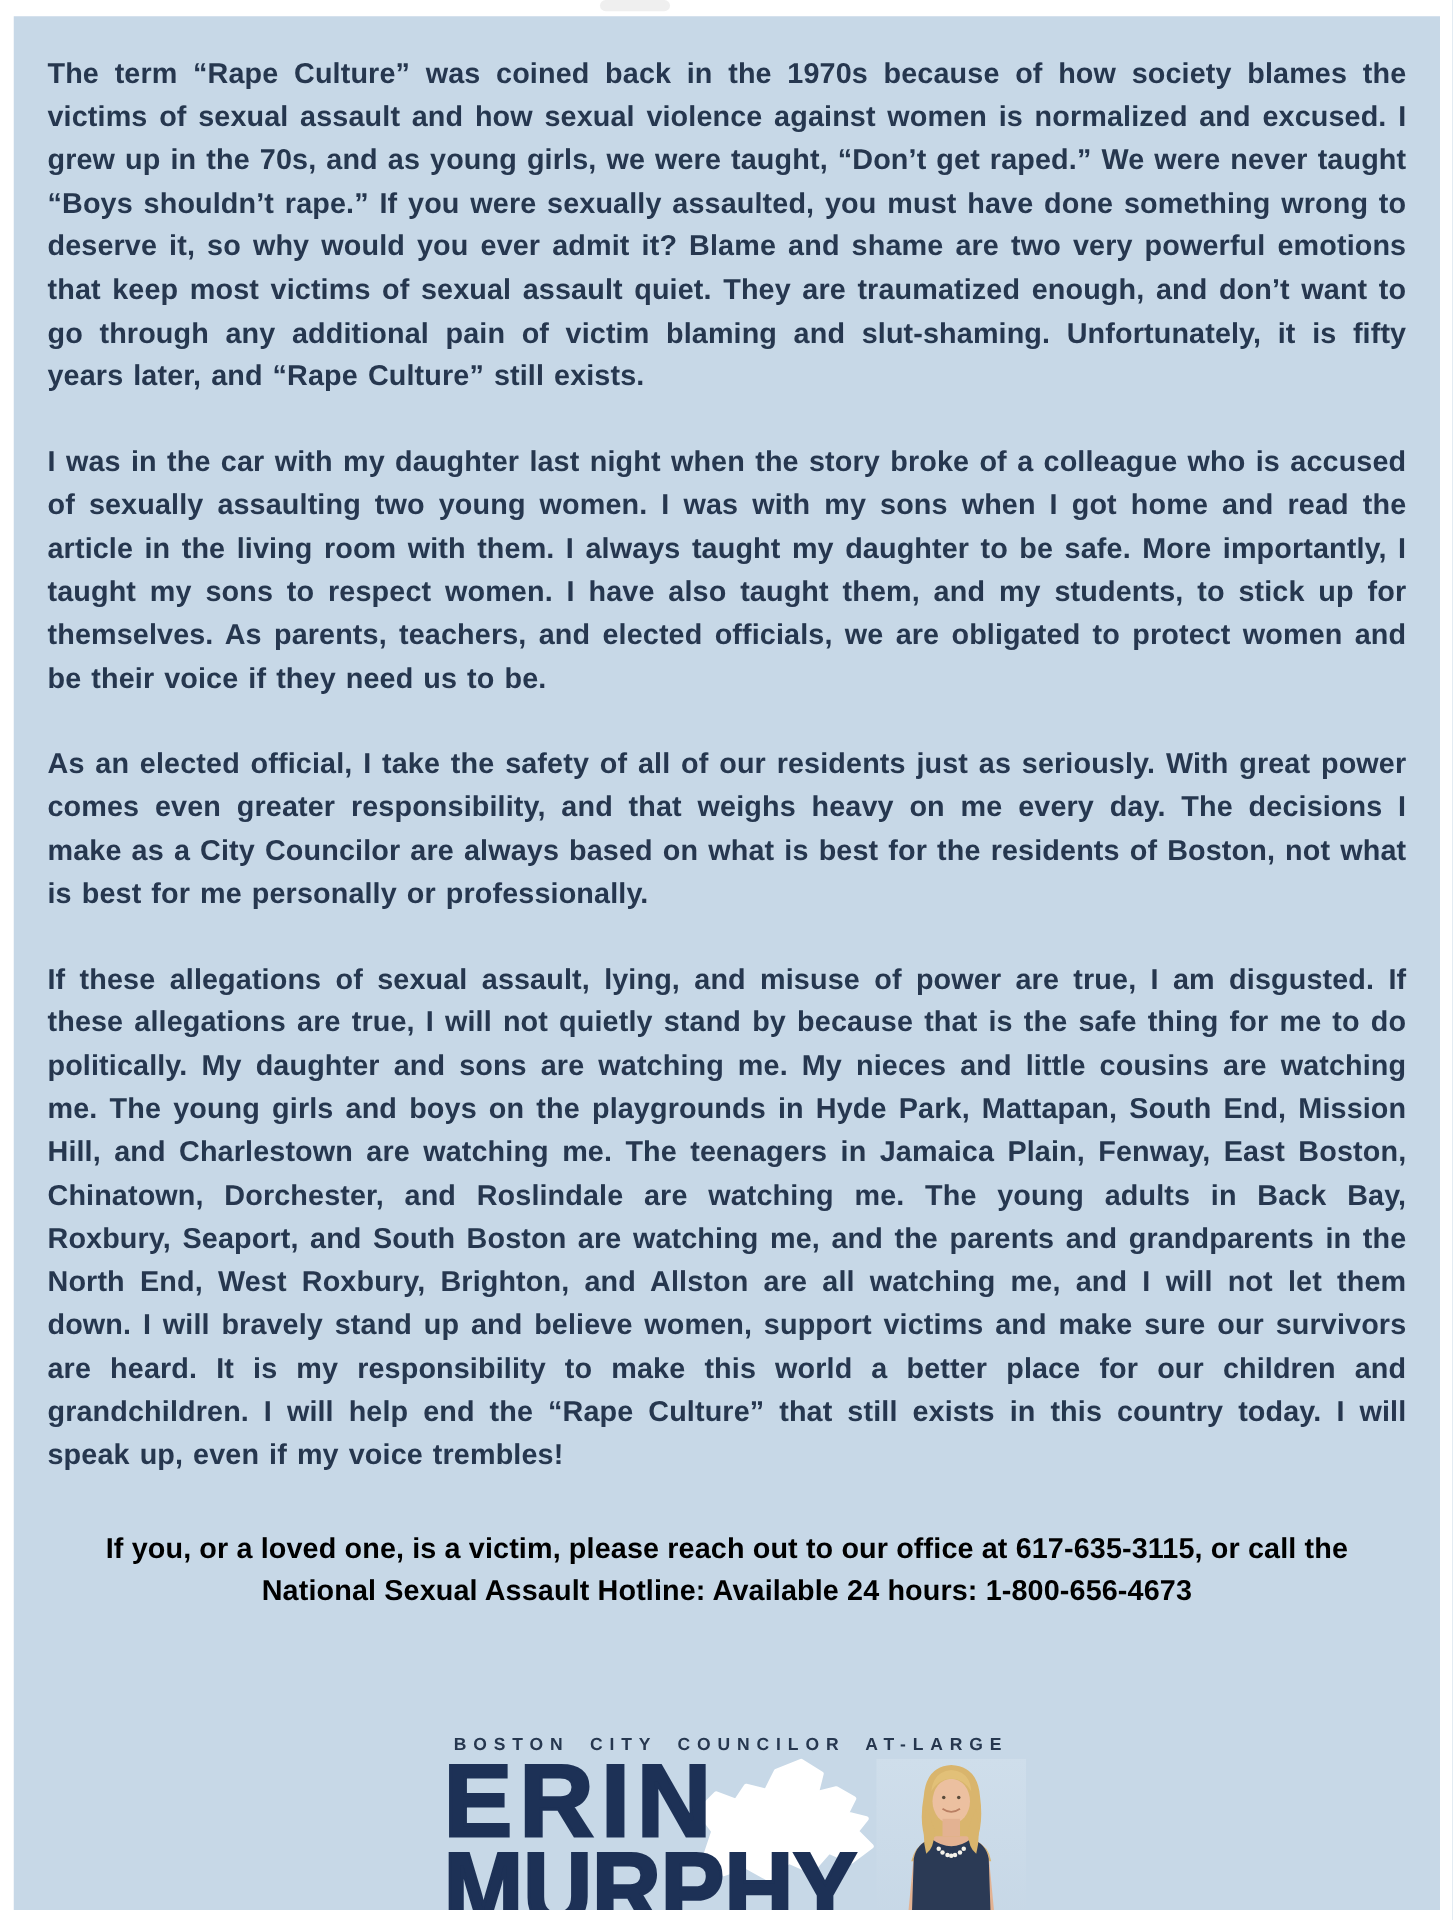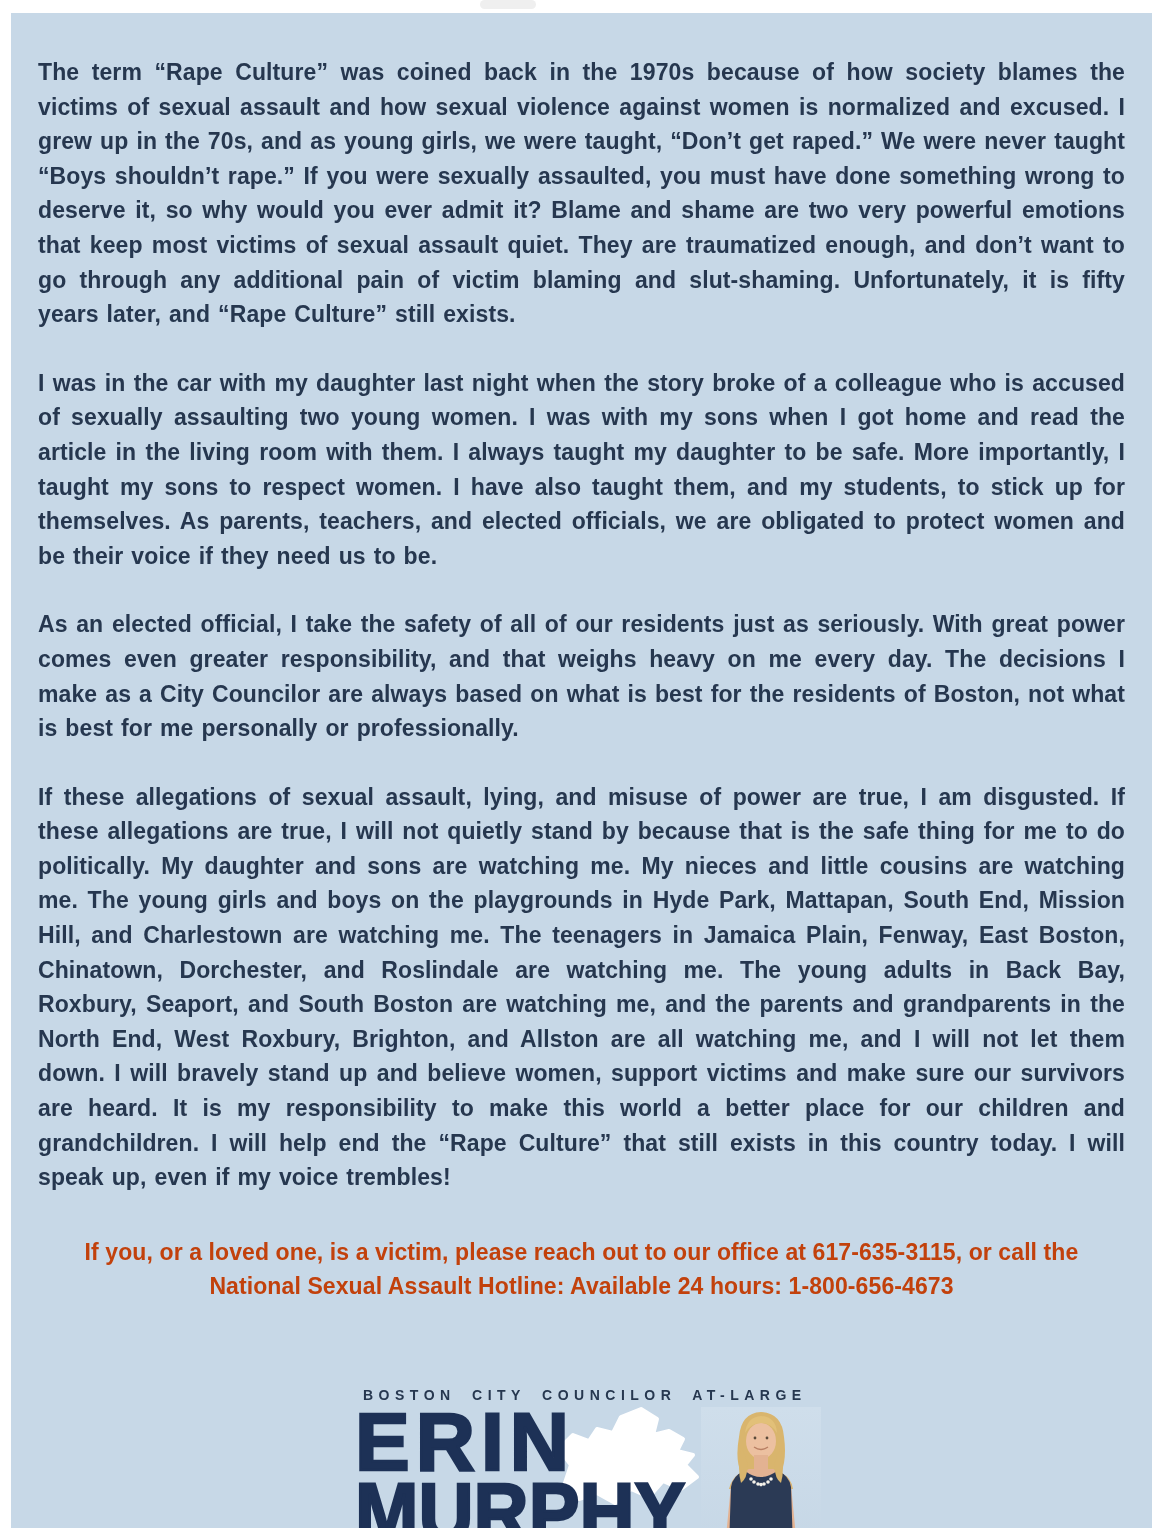--- a/index.html
+++ b/index.html
@@ -11,29 +11,29 @@
   }
   .top-artifact{
     position:absolute;left:480px;top:0;width:56px;height:9px;
     background:#efefef;border-radius:5px;
   }
   .flyer{
     position:absolute;left:11px;top:13px;width:1141px;height:1515px;
     background:#c7d8e7;overflow:hidden;
   }
   .content{
-    padding:42px 27px 0 27px;
+    padding:28px 27px 0 27px;
   }
   p.body-par{
     font-size:23px;font-weight:bold;color:#26374f;
     line-height:34.6px;text-align:justify;
     margin:0 0 34px 0;letter-spacing:0.1px;word-spacing:1.5px;
   }
   p.hotline{
-    font-size:23px;font-weight:bold;color:#c2410c;
+    font-size:23px;font-weight:bold;color:#000000;
     line-height:34.6px;text-align:center;
     margin:40px auto 0 auto;width:1046px;
     white-space:pre-line;letter-spacing:0.1px;
   }
   .logo-block{
     position:absolute;left:338px;top:1372px;width:480px;height:160px;
   }
   .logo-tagline{
     position:absolute;left:14px;top:2px;z-index:3;
     font-size:14px;font-weight:bold;color:#26374f;

